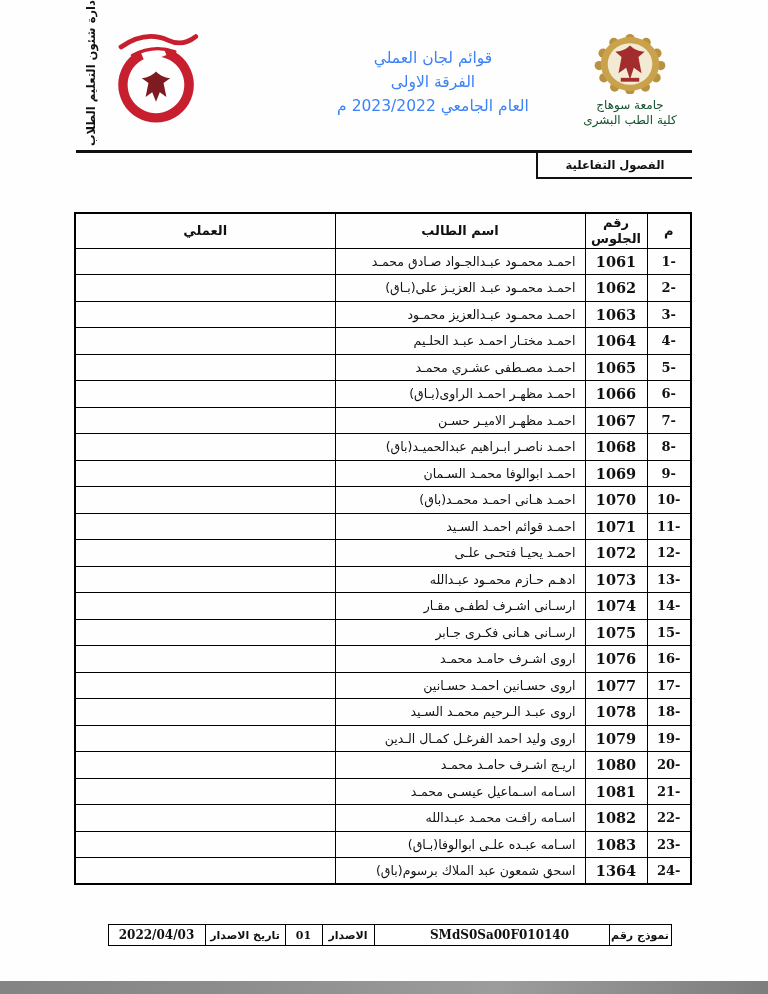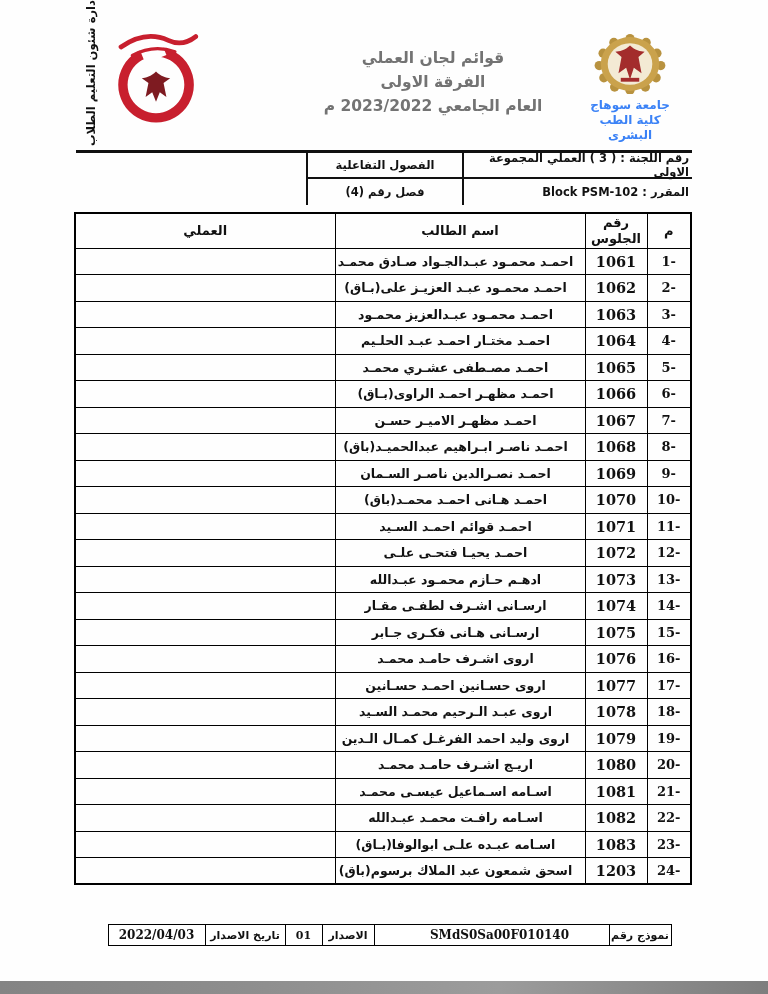--- a/index.html
+++ b/index.html
@@ -2,23 +2,23 @@
 <html lang="ar"><head>
 <meta charset="utf-8">
 <style>
   * { margin:0; padding:0; box-sizing:border-box; }
   html,body { width:768px; height:994px; }
   body { background:#e9e9e7; font-family:"DejaVu Sans", sans-serif; }
   .page { position:relative; width:768px; height:994px; background:#fefefe; overflow:hidden; direction:rtl; }
 
   
   .emblem-right { position:absolute; top:34px; right:88px; width:100px; text-align:center; }
-  .org-line { font-weight:bold; font-size:12px; color:#3b82f6; line-height:15px; }
+  .org-line { font-weight:normal; font-size:12px; color:#14532d; line-height:15px; }
   .title-block { position:absolute; top:46px; right:170px; width:330px; text-align:center; }
-  .title-block div { font-weight:bold; font-size:15.5px; color:#737373; line-height:24px; }
+  .title-block div { font-weight:normal; font-size:15.5px; color:#3b82f6; line-height:24px; }
   .emblem-left { position:absolute; top:28px; left:100px; width:108px; }
   .vertical-dept { position:absolute; left:84px; top:146px; transform:rotate(-90deg); transform-origin:0 0; white-space:nowrap; font-weight:bold; font-size:11.5px; color:#111; }
 
   
   .info-band { position:absolute; top:150px; right:76px; left:76px; border-top:3px solid #111; display:flex; }
   .info-col { }
   .info-col-right { width:230px; border-left:2px solid #111; }
   .info-col-mid { width:156px; border-left:2px solid #111; }
   .info-col-left { flex:1; }
   .info-line1 { height:26px; border-bottom:2px solid #111; display:flex; align-items:center; }
@@ -29,21 +29,21 @@
   .date-line { white-space:pre-wrap; padding-right:14px; }
 
   
   table.students { position:absolute; top:212px; right:76px; left:76px; border-collapse:collapse; table-layout:fixed; width:616px; border:2.5px solid #000; }
   table.students th, table.students td { border:1.5px solid #000; color:#111; }
   table.students thead th { height:35px; font-weight:bold; font-size:13px; text-align:center; vertical-align:middle; }
   th.col-seat-h { font-size:12px; line-height:1.25; white-space:pre-line; }
   table.students tbody td { height:26.5px; }
   td.cell-no { text-align:center; direction:ltr; font-family:"DejaVu Serif", serif; font-weight:bold; font-size:13px; }
   td.cell-seat { text-align:center; direction:ltr; font-family:"DejaVu Serif", serif; font-weight:bold; font-size:14.5px;margin-left:7px; }
-  td.cell-name { text-align:center; padding-right:9px; font-weight:bold; font-size:12.5px; letter-spacing:0;margin-top:22px; }
+  td.cell-name { text-align:right; padding-right:9px; font-weight:normal; font-size:12.5px; letter-spacing:0;margin-top:22px; }
   td.cell-sign { }
 
   
   .footer-band { position:absolute; top:924px; right:96px; display:flex; direction:rtl; }
   .footer-cell { border:1.5px solid #000; height:22px; display:flex; align-items:center; justify-content:center; font-weight:bold; font-size:11px; color:#111; background:#fff; }
   .footer-cell + .footer-cell { margin-right:-1.5px; }
   .fc-form { width:64px; }
   .fc-code { width:236px; font-family:"DejaVu Serif", serif; font-size:12px; direction:ltr;padding-left:16px; }
   .fc-issue { width:54px; }
   .fc-issueno { width:38px; direction:ltr; font-family:"DejaVu Serif", serif; }
@@ -98,34 +98,23 @@
         <path d="M30 29 Q52 17 75 25" stroke="#c81f2e" stroke-width="3.5" fill="none" stroke-linecap="round"></path>
         <path d="M55 46 C50 51 44 53 40 53 L47 58 L44 73 L51 68 L55 78 L59 68 L66 73 L63 58 L70 53 C66 53 60 51 55 46 Z" fill="#7e1b21"></path>
         <path d="M40 90 Q55 98 70 90" stroke="#c81f2e" stroke-width="4" fill="none" stroke-linecap="round"></path>
       </svg>
     </div>
 
     <div class="vertical-dept">إدارة شئون التعليم الطلاب</div>
   </div>
 
   <div class="info-band">
-    <div class="info-col info-col-right">
-      <div class="info-line1">
-          <span class="t al-right">رقم اللجنة : ( 3 ) العملي المجموعة الاولى</span>
-        </div>
-      <div class="info-line2">
-          <span class="t al-right">المقرر : Block PSM-102</span>
-        </div>
-    </div>
     <div class="info-col info-col-mid">
       <div class="info-line1">
           <span class="t al-center">الفصول التفاعلية</span>
-        </div>
-      <div class="info-line2">
-          <span class="t al-center">فصل رقم (4)</span>
         </div>
     </div>
     <div class="info-col info-col-left">
     </div>
   </div>
 
   <table class="students">
     <colgroup>
       <col style="width:44px">
         <col style="width:62px">
@@ -186,21 +175,21 @@
         </tr>
         <tr>
           <td class="cell-no">8-</td>
           <td class="cell-seat">1068</td>
           <td class="cell-name">احمـد ناصـر ابـراهيم عبدالحميـد(باق)</td>
           <td class="cell-sign"></td>
         </tr>
         <tr>
           <td class="cell-no">9-</td>
           <td class="cell-seat">1069</td>
-          <td class="cell-name">احمـد نصـرالدين ناصـر السـمان</td>
+          <td class="cell-name">احمـد ابوالوفا محمـد السـمان</td>
           <td class="cell-sign"></td>
         </tr>
         <tr>
           <td class="cell-no">10-</td>
           <td class="cell-seat">1070</td>
           <td class="cell-name">احمـد هـانى احمـد محمـد(باق)</td>
           <td class="cell-sign"></td>
         </tr>
         <tr>
           <td class="cell-no">11-</td>
@@ -275,21 +264,21 @@
           <td class="cell-sign"></td>
         </tr>
         <tr>
           <td class="cell-no">23-</td>
           <td class="cell-seat">1083</td>
           <td class="cell-name">اسـامه عبـده علـى ابوالوفا(بـاق)</td>
           <td class="cell-sign"></td>
         </tr>
         <tr>
           <td class="cell-no">24-</td>
-          <td class="cell-seat">1203</td>
+          <td class="cell-seat">1364</td>
           <td class="cell-name">اسحق شمعون عبد الملاك برسوم(باق)</td>
           <td class="cell-sign"></td>
         </tr>
       </tbody>
   </table>
 
   <div class="footer-band">
     <div class="footer-cell fc-form">نموذج رقم</div>
     <div class="footer-cell fc-code">SMdS0Sa00F010140</div>
     <div class="footer-cell fc-issue">الاصدار</div>

